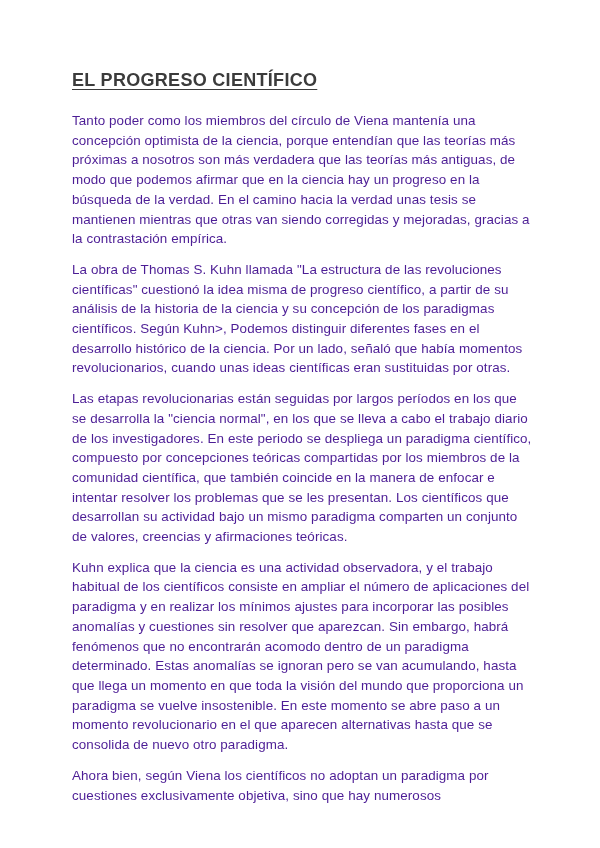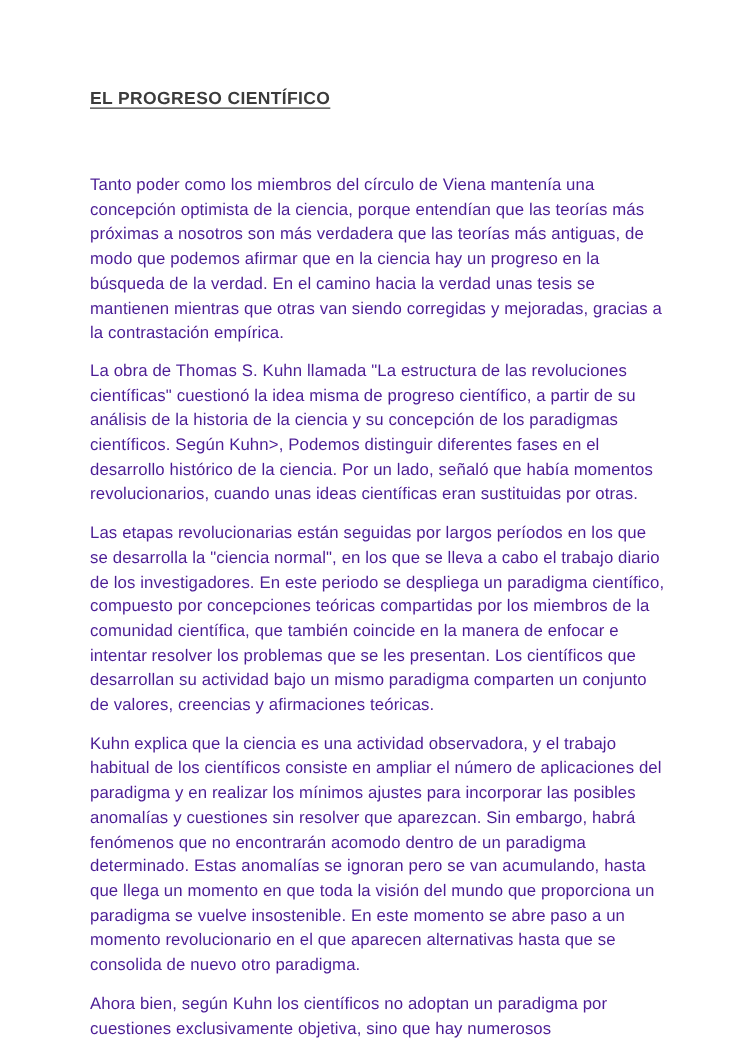--- a/index.html
+++ b/index.html
@@ -11,27 +11,27 @@
 
   .page {
     width: 600px;
     height: 848px;
     background: #ffffff;
     padding: 70px 66px 40px 72px;
     overflow: hidden;
   }
 
   .doc-title {
-    font-size: 14px;
+    font-size: 18px;
     font-weight: bold;
     letter-spacing: 0.3px;
     color: #3b3b3b;
     text-decoration: underline;
     text-underline-offset: 3px;
-    margin-bottom: 52px;
+    margin-bottom: 20px;
   }
 
   .doc-paragraph {
     font-size: 13.4px;
     line-height: 1.47;
     color: #4c1d95;
     margin-bottom: 11px;
     letter-spacing: 0.1px;
   }
 </style>
@@ -42,14 +42,14 @@
   <h1 class="doc-title">EL PROGRESO CIENTÍFICO</h1>
 
   <p class="doc-paragraph">Tanto poder como los miembros del círculo de Viena mantenía una concepción optimista de la ciencia, porque entendían que las teorías más próximas a nosotros son más verdadera que las teorías más antiguas, de modo que podemos afirmar que en la ciencia hay un progreso en la búsqueda de la verdad. En el camino hacia la verdad unas tesis se mantienen mientras que otras van siendo corregidas y mejoradas, gracias a la contrastación empírica.</p>
 
   <p class="doc-paragraph">La obra de Thomas S. Kuhn llamada "La estructura de las revoluciones científicas" cuestionó la idea misma de progreso científico, a partir de su análisis de la historia de la ciencia y su concepción de los paradigmas científicos. Según Kuhn&gt;, Podemos distinguir diferentes fases en el desarrollo histórico de la ciencia. Por un lado, señaló que había momentos revolucionarios, cuando unas ideas científicas eran sustituidas por otras.</p>
 
   <p class="doc-paragraph">Las etapas revolucionarias están seguidas por largos períodos en los que se desarrolla la "ciencia normal", en los que se lleva a cabo el trabajo diario de los investigadores. En este periodo se despliega un paradigma científico, compuesto por concepciones teóricas compartidas por los miembros de la comunidad científica, que también coincide en la manera de enfocar e intentar resolver los problemas que se les presentan. Los científicos que desarrollan su actividad bajo un mismo paradigma comparten un conjunto de valores, creencias y afirmaciones teóricas.</p>
 
   <p class="doc-paragraph">Kuhn explica que la ciencia es una actividad observadora, y el trabajo habitual de los científicos consiste en ampliar el número de aplicaciones del paradigma y en realizar los mínimos ajustes para incorporar las posibles anomalías y cuestiones sin resolver que aparezcan. Sin embargo, habrá fenómenos que no encontrarán acomodo dentro de un paradigma determinado. Estas anomalías se ignoran pero se van acumulando, hasta que llega un momento en que toda la visión del mundo que proporciona un paradigma se vuelve insostenible. En este momento se abre paso a un momento revolucionario en el que aparecen alternativas hasta que se consolida de nuevo otro paradigma.</p>
 
-  <p class="doc-paragraph">Ahora bien, según Kuhn los científicos no adoptan un paradigma por cuestiones exclusivamente objetiva, sino que hay numerosos</p>
+  <p class="doc-paragraph">Ahora bien, según Viena los científicos no adoptan un paradigma por cuestiones exclusivamente objetiva, sino que hay numerosos</p>
 </div>
 
 </body></html>

